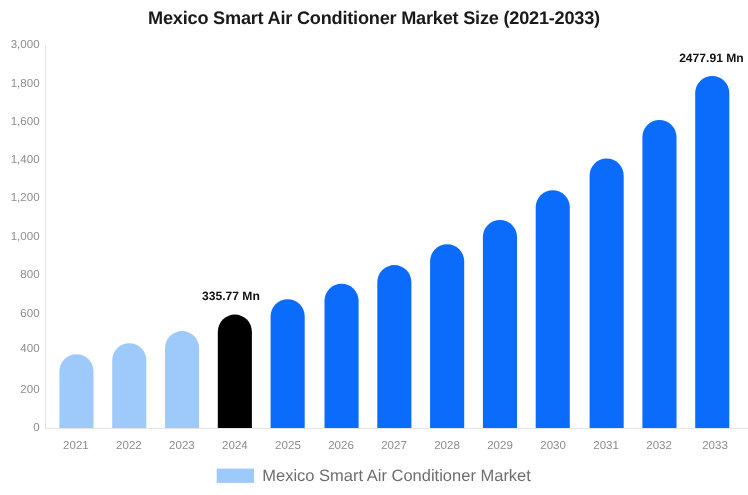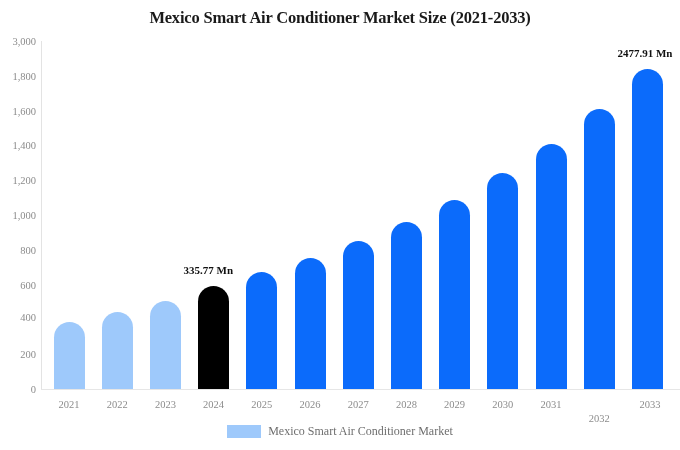--- a/index.html
+++ b/index.html
@@ -12,21 +12,20 @@
     height: 450px;
     font-family: "Liberation Sans", sans-serif;
     overflow: hidden;
     position: relative;
   }
   #chart-root {
     position: relative;
     width: 680px;
     height: 380px;
     background: #ffffff;
-    font-family: Liberation Serif, serif;
   }
   
   .chart-title {
     position: absolute;
     left: 0;
     top: 8px;
     width: 680px;
     text-align: center;
     font-size: 16.5px;
     font-weight: bold;
@@ -114,21 +113,21 @@
     display: flex;
     align-items: center;
     gap: 7px;
   }
   .legend-swatch {
     width: 34px;
     height: 13px;
     display: block;
   }
   .legend-label {
-    font-size: 12px;
+    font-size: 15px;
     color: #6e6e6e;
     white-space: nowrap;
   }
 </style>
 </head>
 <body>
 
 <div id="chart-root">
 
   <div class="chart-title">Mexico Smart Air Conditioner Market Size (2021-2033)</div>
@@ -167,21 +166,21 @@
       <div class="x-tick" style="left: 328.2px;">2027</div>
       <div class="bar" title="2028: 960" style="left: 390.9px; height: 167.04px; background: rgb(11, 107, 251);"></div>
       <div class="x-tick" style="left: 376.4px;">2028</div>
       <div class="bar" title="2029: 1085" style="left: 439.1px; height: 188.79px; background: rgb(11, 107, 251);"></div>
       <div class="x-tick" style="left: 424.6px;">2029</div>
       <div class="bar" title="2030: 1240" style="left: 487.3px; height: 215.76px; background: rgb(11, 107, 251);"></div>
       <div class="x-tick" style="left: 472.8px;">2030</div>
       <div class="bar" title="2031: 1410" style="left: 535.5px; height: 245.34px; background: rgb(11, 107, 251);"></div>
       <div class="x-tick" style="left: 521px;">2031</div>
       <div class="bar" title="2032: 1610" style="left: 583.7px; height: 280.14px; background: rgb(11, 107, 251);"></div>
-      <div class="x-tick" style="left: 569.2px; margin-top: 14px;">2032</div>
+      <div class="x-tick" style="left: 569.2px;">2032</div>
       <div class="bar" title="2033: 1839.28" style="left: 631.9px; height: 320.035px; background: rgb(11, 107, 251);"></div>
       <div class="x-tick" style="left: 620px;">2033</div>
       <div class="data-label" style="top: 264.439px; left: 183.6px;">335.77 Mn</div>
       <div class="data-label" style="top: 46.9653px; left: 617.4px;">2477.91 Mn</div>
     </div>
 
   <div class="legend">
     <div class="legend-item">
       <span class="legend-swatch" style="background: rgb(158, 201, 251);"></span>
       <span class="legend-label">Mexico Smart Air Conditioner Market</span>

